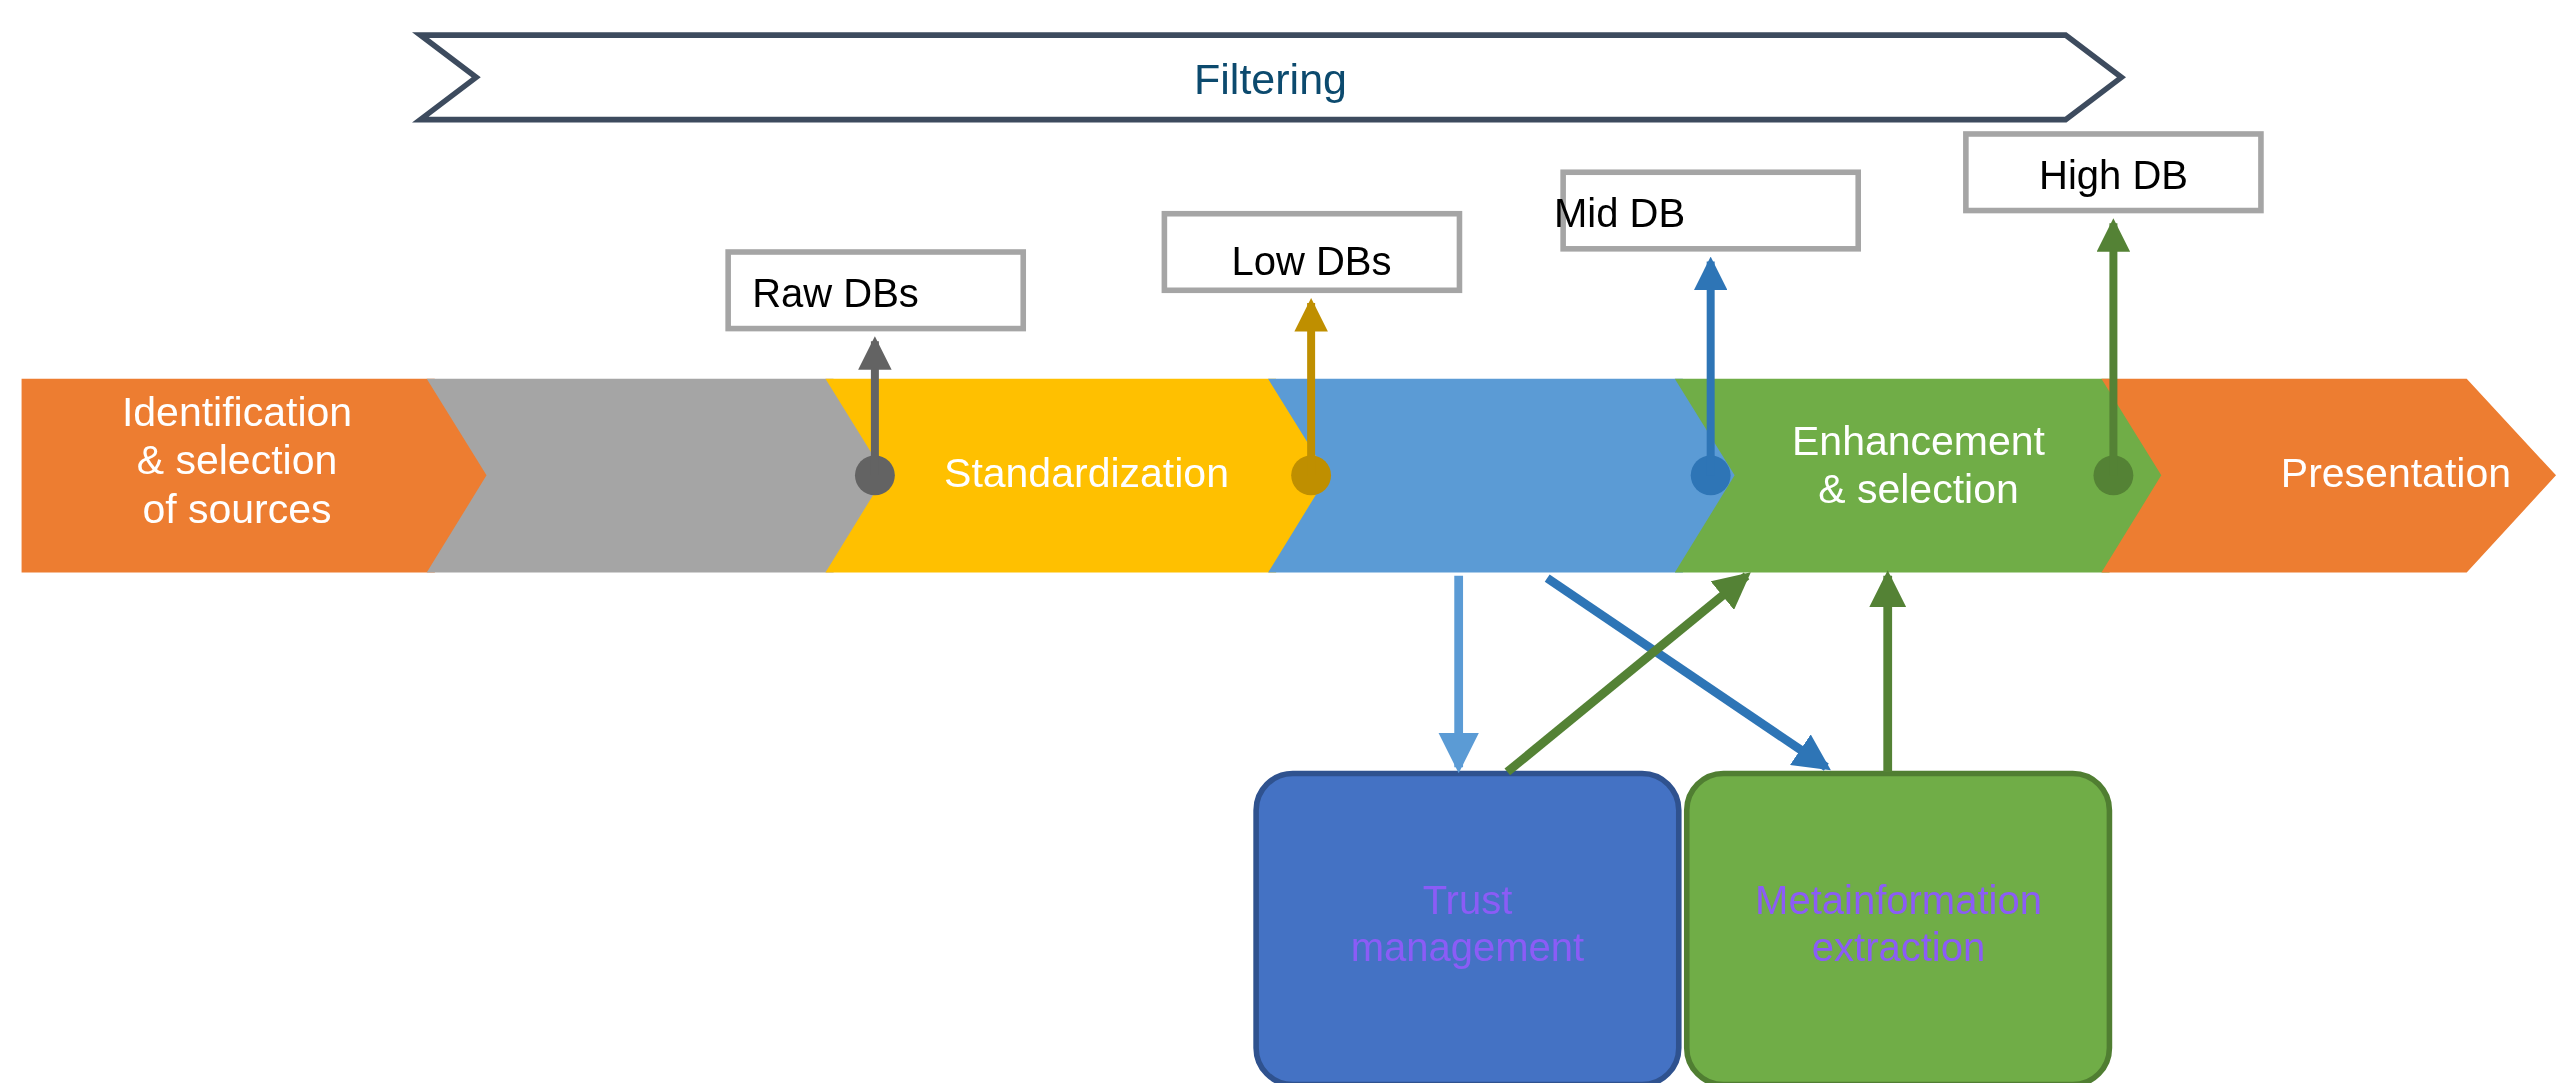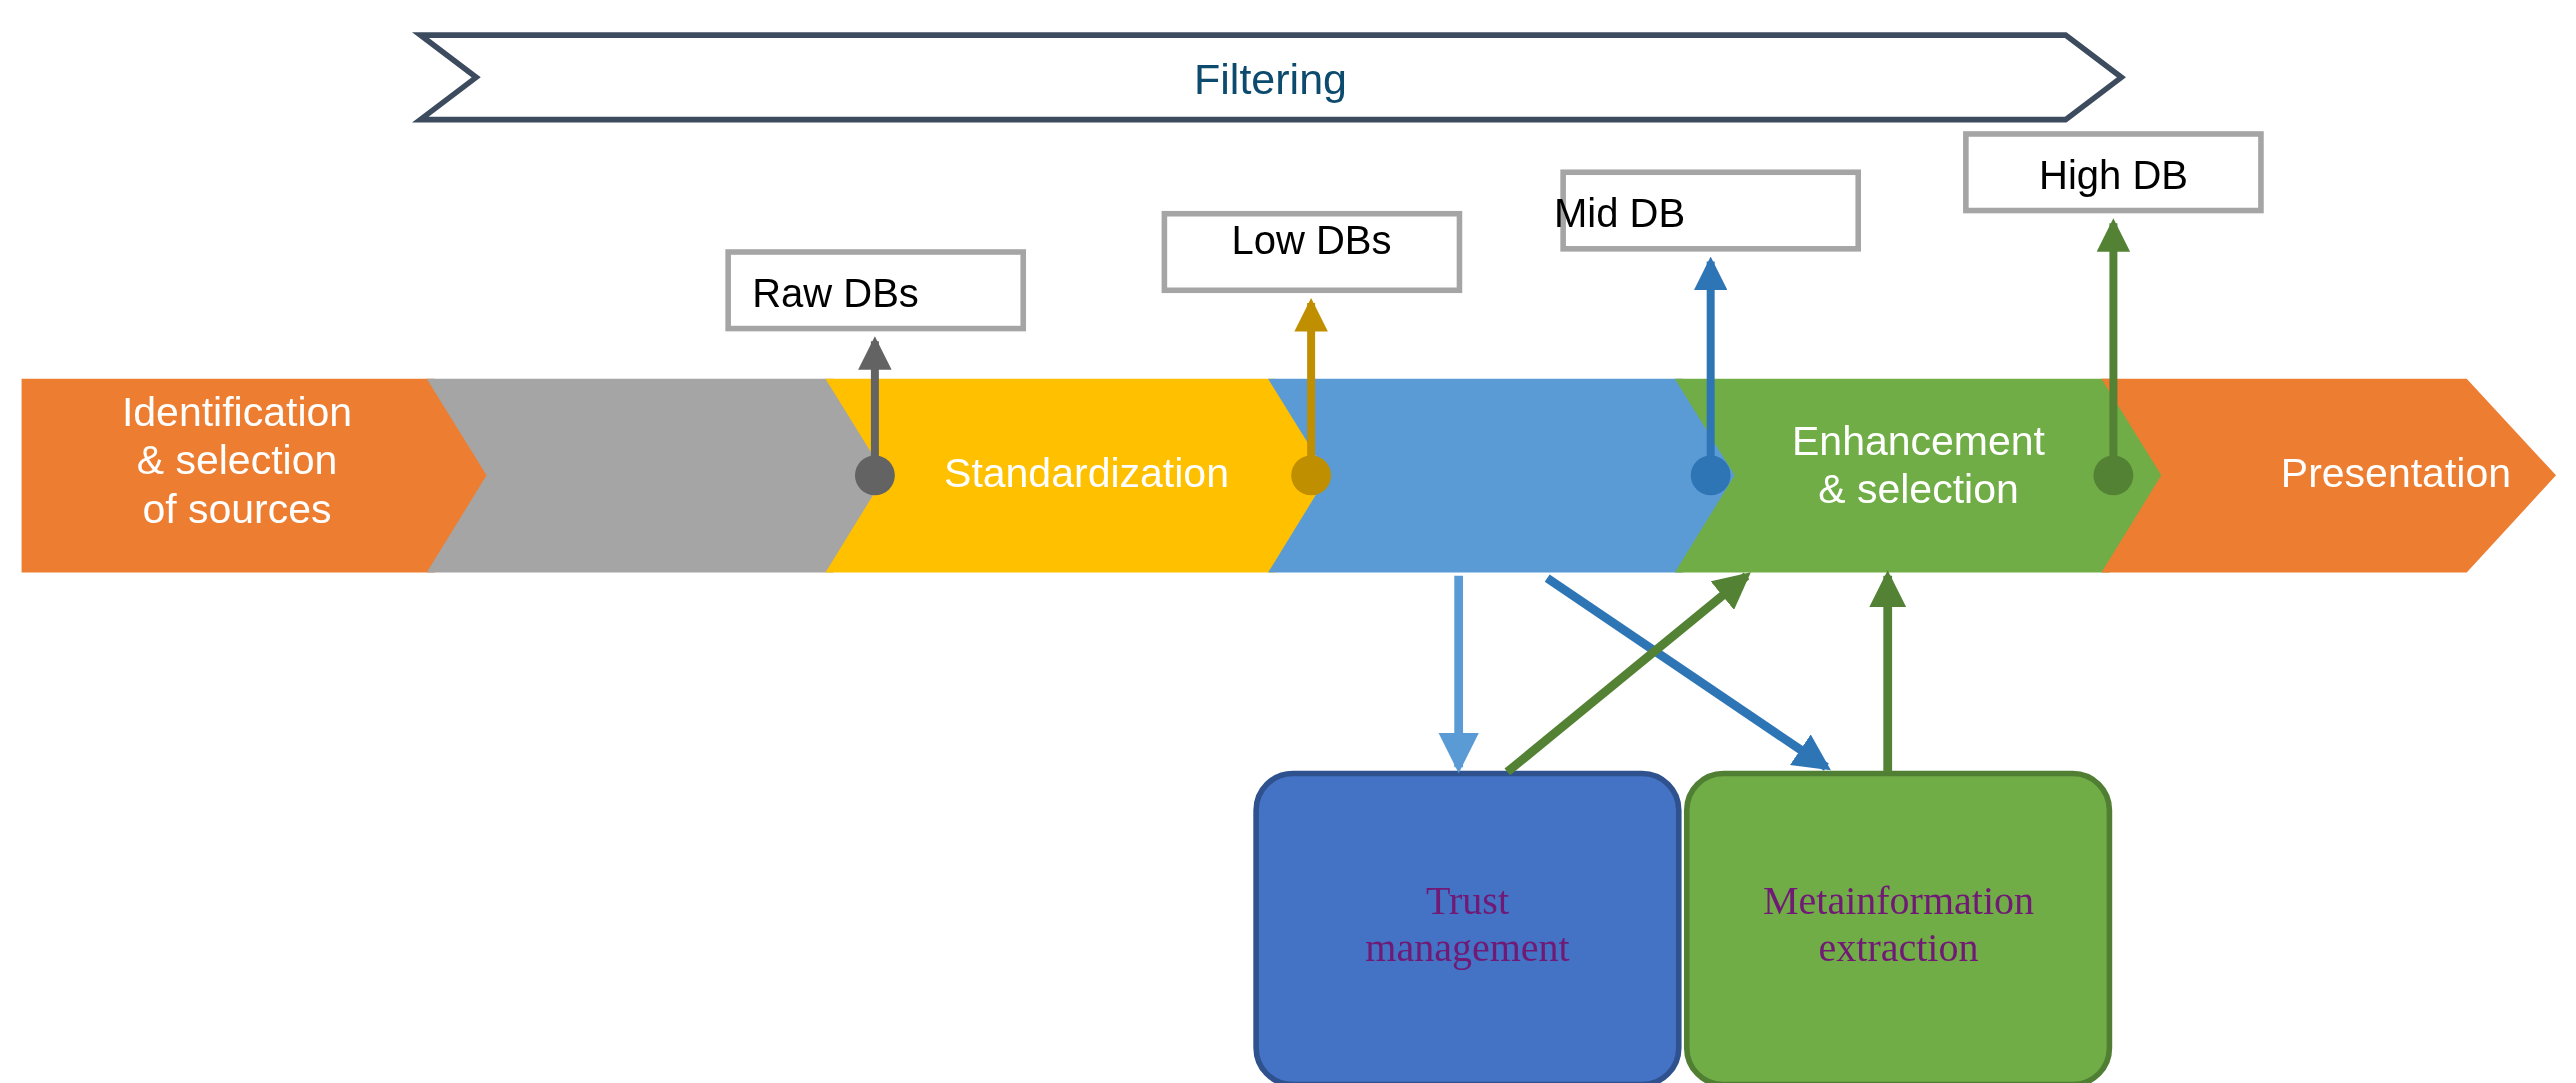--- a/index.html
+++ b/index.html
@@ -37,23 +37,22 @@
   }
   .banner-label {
     color: #0c4a6e;
     font-size: 43px;
   }
   .db-label {
     color: #000000;
     font-size: 40px;
   }
   .node-label {
-    color: #701a75;
+    color: #8b5cf6;
     font-size: 40px;
-    font-family: Liberation Serif, serif;
   }
 </style>
 </head>
 <body>
 
 <div id="canvas">
 
   <svg id="vector-layer" viewBox="0 0 3230 1358">
     <defs>
       <marker id="ah-gray" viewBox="0 0 10 10" refX="8.5" refY="5" markerWidth="4.2" markerHeight="4.2" orient="auto-start-reverse">
@@ -122,21 +121,21 @@
 
   <div class="txt stage-label" style="left:29.5px; top:388px; width:415px;">Identification
 &amp; selection
 of sources</div>
   <div class="txt stage-label" style="left:887px; top:449px; width:399px;">Standardization</div>
   <div class="txt stage-label" style="left:1743px; top:417px; width:351px;">Enhancement
 &amp; selection</div>
   <div class="txt stage-label" style="left:2176px; top:449px; width:335px;text-align:right;">Presentation</div>
 
   <div class="txt db-label" style="left:688px; top:270px; width:295px;">Raw DBs</div>
-  <div class="txt db-label" style="left:1164px; top:217px; width:295px;">Low DBs</div>
+  <div class="txt db-label" style="left:1164px; top:238px; width:295px;">Low DBs</div>
   <div class="txt db-label" style="left:1472px; top:190px; width:295px;">Mid DB</div>
   <div class="txt db-label" style="left:1966px; top:152px; width:295px;">High DB</div>
 
   <div class="txt node-label" style="left:1256px; top:877px; width:423px;">Trust
 management</div>
   <div class="txt node-label" style="left:1687px; top:877px; width:423px;">Metainformation
 extraction</div>
 
 </div>
 

